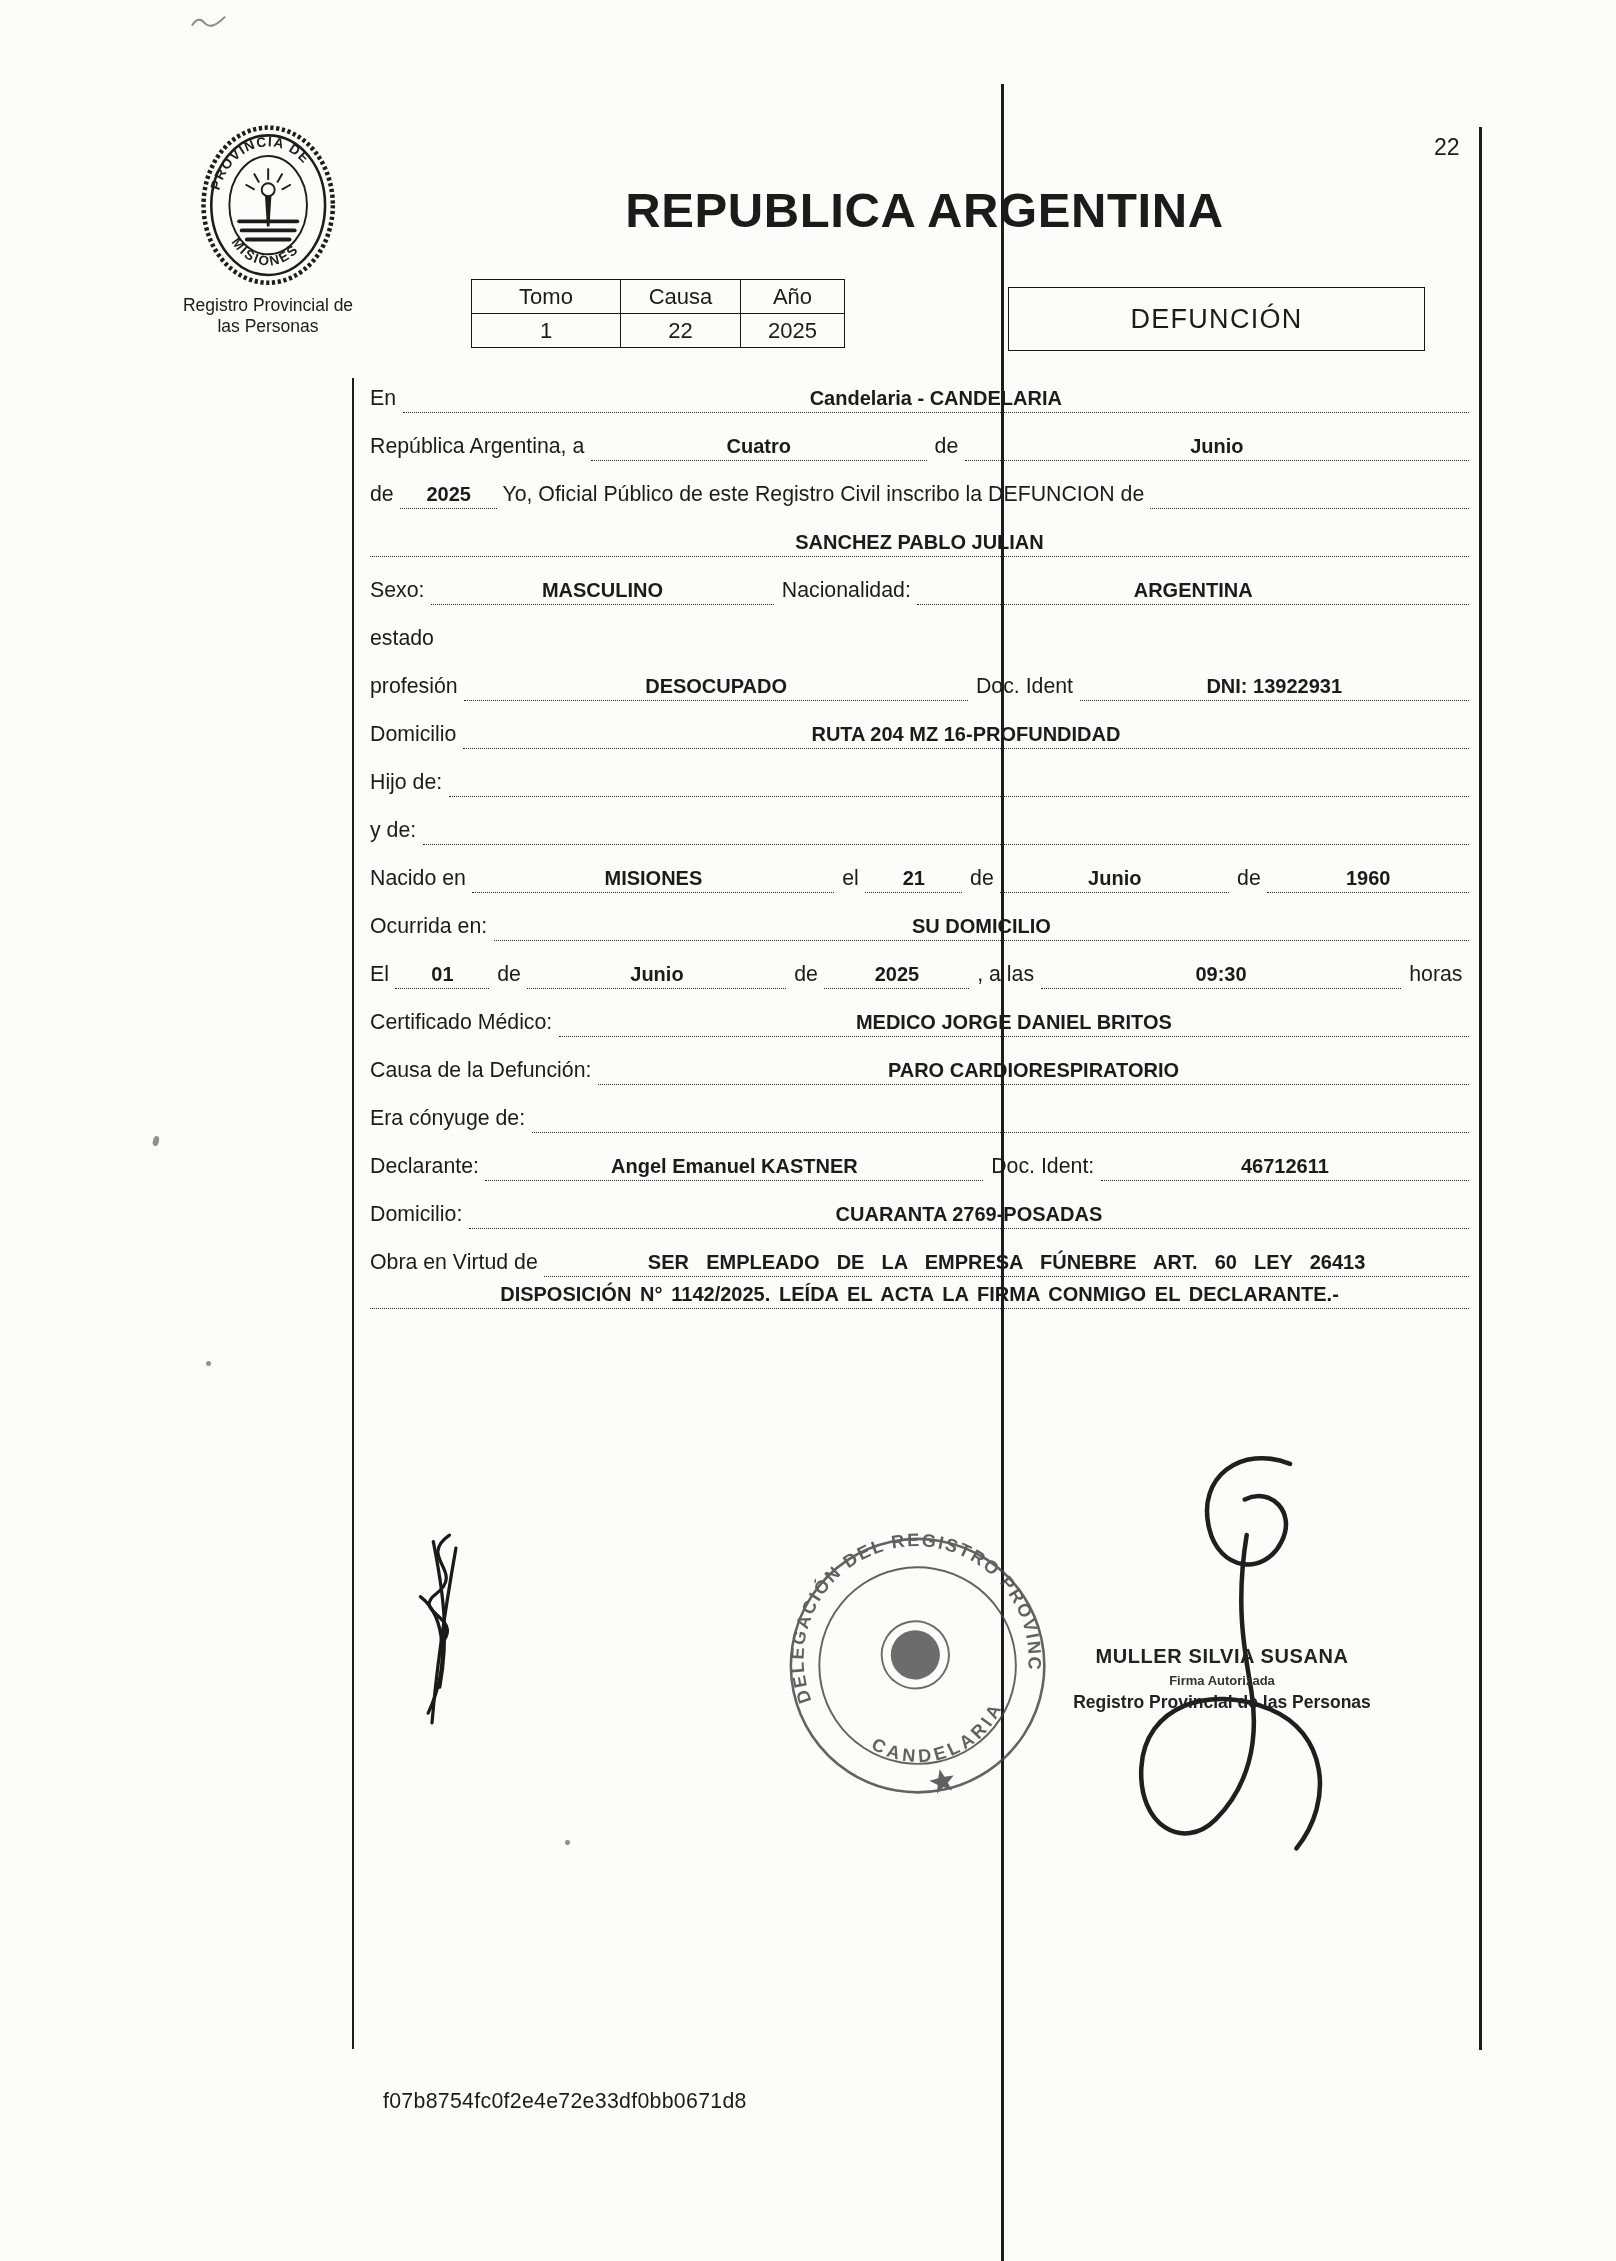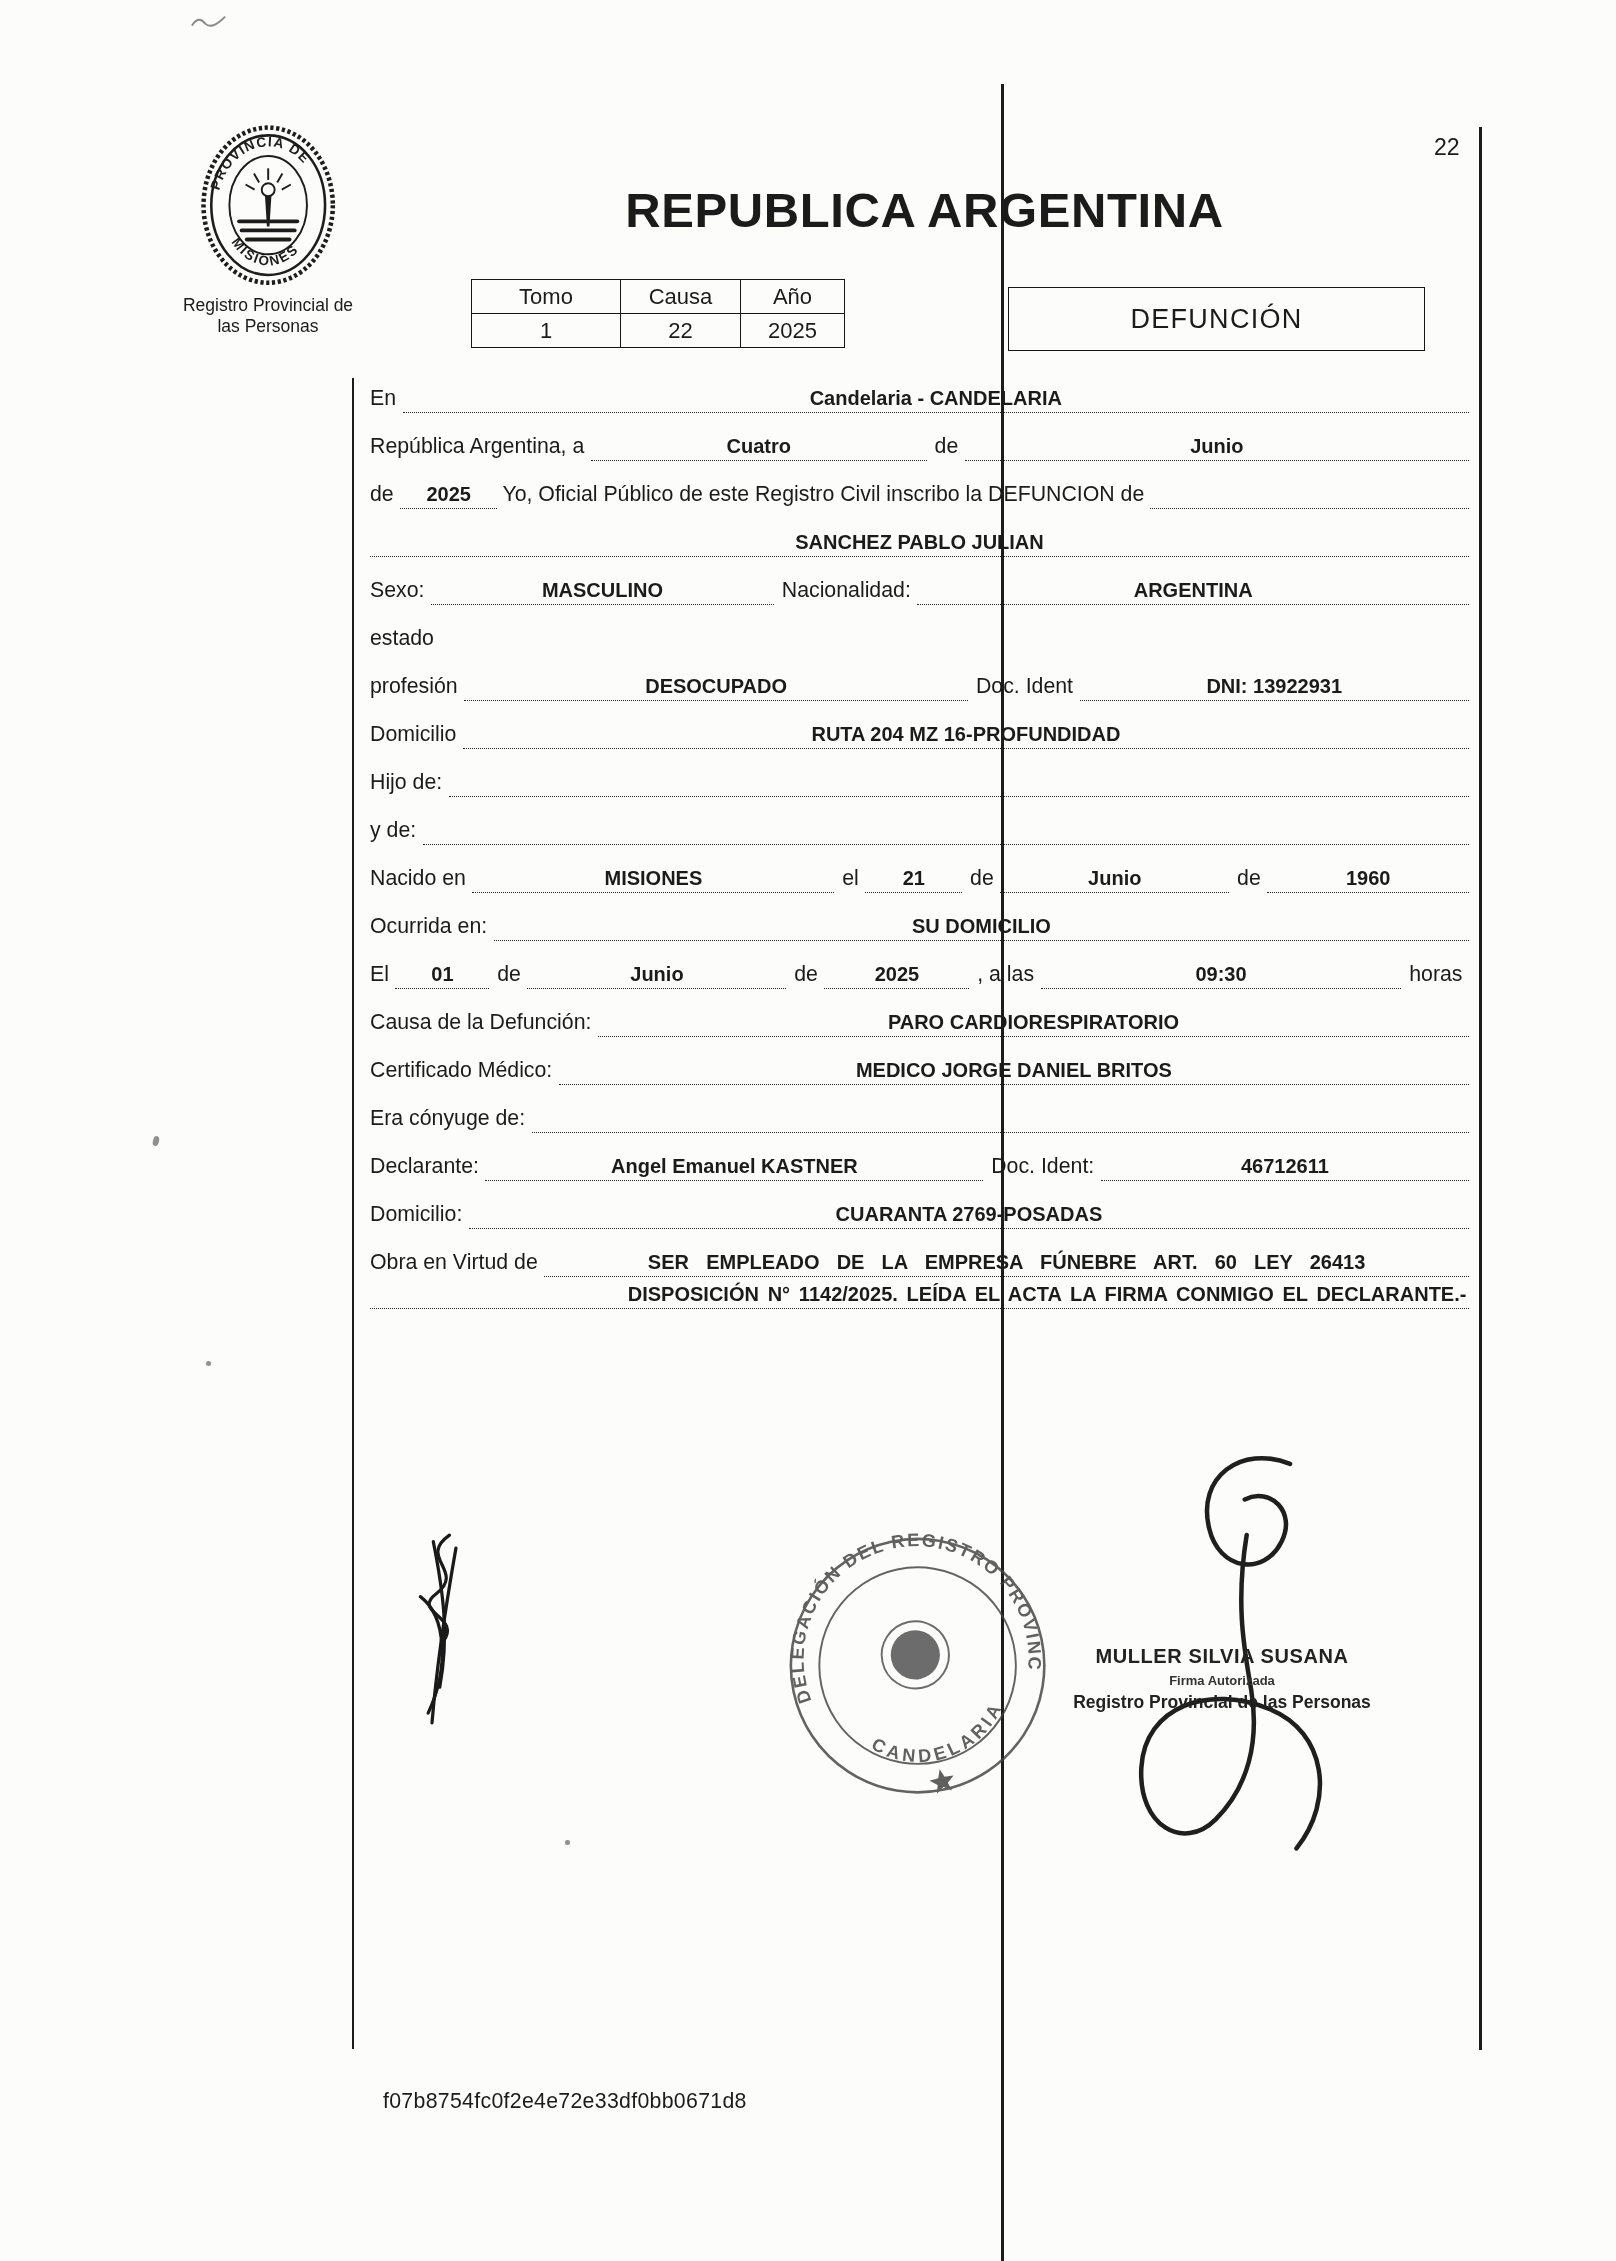--- a/index.html
+++ b/index.html
@@ -35,21 +35,21 @@
   .lbl   { font-size:21.3px; white-space:nowrap; padding:0 6.5px 1.9px 0;text-align:center; }
   .lbl.mid { padding:0 6.5px 1.9px 7.8px; }
   .plain { font-size:21.3px; white-space:nowrap; padding:0 5.2px 1.9px 5.2px; }
   .seg   { border-bottom:1.9px dotted #262626; text-align:center; font-weight:bold;
            font-size:20px; padding:0 2.6px 1.9px 2.6px; white-space:nowrap; }
   .grow  { flex:1 1 auto; min-width:26px; }
   .w145{flex:0 0 94px;} .w150{flex:0 0 97px;} .w225{flex:0 0 145px;} .w355{flex:0 0 229px;}
   .w400{flex:0 0 259px;} .w520{flex:0 0 336px;} .w530{flex:0 0 343px;} .w560{flex:0 0 362px;}
   .w770{flex:0 0 498px;} .w780{flex:0 0 504px;}
   .seg.justify { word-spacing:11.6px; }
-  .seg.leftal  { text-align:right; word-spacing:3.2px; }
+  .seg.leftal  { text-align:center; word-spacing:3.2px; }
 
   .sig-left  { position:absolute; left:388px;  top:1519px; }
   .stamp     { position:absolute; left:779px; top:1522px; transform:rotate(-12deg); opacity:.82; }
   .sig-right { position:absolute; left:1112px; top:1438px; }
   .auth-block{ position:absolute; left:1054px; top:1645px; width:336px; text-align:center; color:#222; }
   .auth-name { font-size:20px; font-weight:bold; letter-spacing:0.6px; }
   .auth-role { font-size:13px; font-weight:bold; margin-top:5.2px; color:#333; }
   .auth-org  { font-size:17.5px; font-weight:bold; margin-top:3.9px; }
 
   .footer-hash { position:absolute; left:383px; top:2089px; font-size:21.3px; letter-spacing:0.3px; }
@@ -209,27 +209,27 @@
       <span class="lbl mid">de</span>
       <span class="seg w400">Junio</span>
       <span class="lbl mid">de</span>
       <span class="seg w225">2025</span>
       <span class="lbl mid">, a las</span>
       <span class="seg grow">09:30</span>
       <span class="lbl mid">horas</span>
     </div>
 
     <div class="row">
+      <span class="lbl">Certificado Médico:</span>
+      <span class="seg grow">MEDICO JORGE DANIEL BRITOS</span>
+    </div>
+
+    <div class="row">
       <span class="lbl">Causa de la Defunción:</span>
       <span class="seg grow">PARO CARDIORESPIRATORIO</span>
-    </div>
-
-    <div class="row">
-      <span class="lbl">Certificado Médico:</span>
-      <span class="seg grow">MEDICO JORGE DANIEL BRITOS</span>
     </div>
 
     <div class="row">
       <span class="lbl">Era cónyuge de:</span>
       <span class="seg grow"></span>
     </div>
 
     <div class="row">
       <span class="lbl">Declarante:</span>
       <span class="seg w770">Angel Emanuel KASTNER</span>

